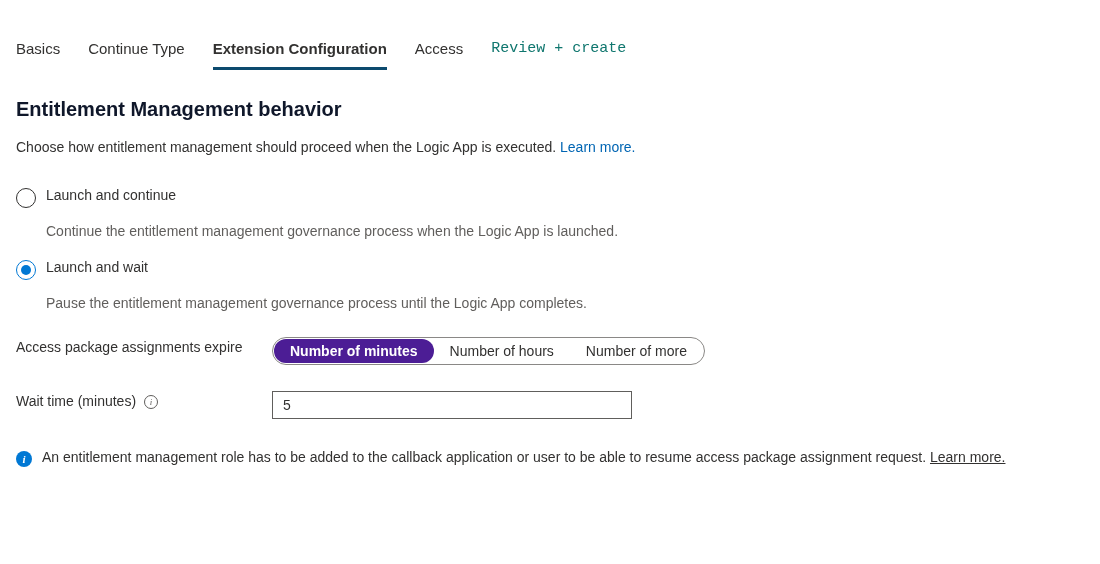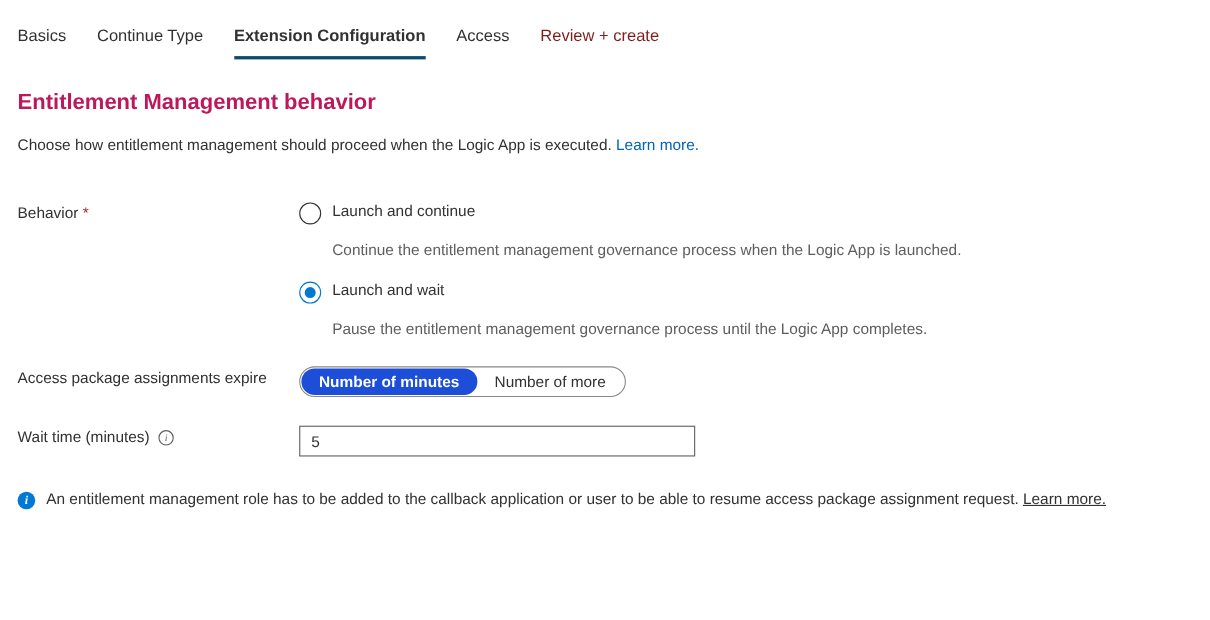--- a/index.html
+++ b/index.html
@@ -21,39 +21,41 @@
     gap: 28px;
     border-bottom: none;
     margin-bottom: 28px;
   }
   .tab {
     padding: 0 0 10px 0;
     font-size: 15px;
     color: #323130;
     cursor: pointer;
     user-select: none;
+    margin-top: 16px;
   }
   .tab.active {
     font-weight: 600;
     border-bottom: 3px solid #0c4a6e;
   }
   .tab.disabled {
-    color: #7f1d1d;
+    color: #0f766e;
     cursor: default;
+    font-family: Liberation Mono, monospace;
   }
   .section-title {
     font-size: 20px;
     font-weight: 600;
-    color: #be185d;
+    color: #0f172a;
     margin: 0 0 18px 0;
   }
   .section-description {
     font-size: 14px;
     color: #323130;
-    margin-bottom: 44px;
+    margin-bottom: 32px;
   }
   .link {
     color: #0065b3;
     text-decoration: none;
     cursor: pointer;
   }
   .form-row {
     display: flex;
     align-items: flex-start;
     margin-bottom: 26px;
@@ -129,21 +131,21 @@
   }
   .pill {
     padding: 4px 16px;
     font-size: 14px;
     color: #323130;
     cursor: pointer;
     border-radius: 14px;
     white-space: nowrap;
   }
   .pill.active {
-    background: #1d4ed8;
+    background: #4c1d95;
     color: #ffffff;
     font-weight: 600;
   }
   .info-icon-inline {
     display: inline-flex;
     width: 14px;
     height: 14px;
     border: 1px solid #605e5c;
     border-radius: 50%;
     align-items: center;
@@ -206,23 +208,20 @@
     <div class="tab disabled">Review + create</div>
   </div>
 
   <h2 class="section-title">Entitlement Management behavior</h2>
 
   <div class="section-description">
     <span>Choose how entitlement management should proceed when the Logic App is executed. </span><a class="link">Learn more.</a>
   </div>
 
   <div class="form-row">
-    <div class="form-label">
-      <span>Behavior </span><span class="required">*</span>
-    </div>
     <div class="form-control">
       <div class="radio-group">
         <div class="radio-option">
           <div class="radio-circle"></div>
           <div class="radio-text">
             <span class="radio-title">Launch and continue</span>
             <span class="radio-desc">Continue the entitlement management governance process when the Logic App is launched.</span>
           </div>
         </div>
         <div class="radio-option">
@@ -234,20 +233,21 @@
         </div>
       </div>
     </div>
   </div>
 
   <div class="form-row">
     <div class="form-label">Access package assignments expire</div>
     <div class="form-control">
       <div class="pill-group">
         <div class="pill active">Number of minutes</div>
+        <div class="pill">Number of hours</div>
         <div class="pill">Number of more</div>
       </div>
     </div>
   </div>
 
   <div class="form-row">
     <div class="form-label">
       <span>Wait time (minutes) </span><span class="info-icon-inline">i</span>
     </div>
     <div class="form-control">

